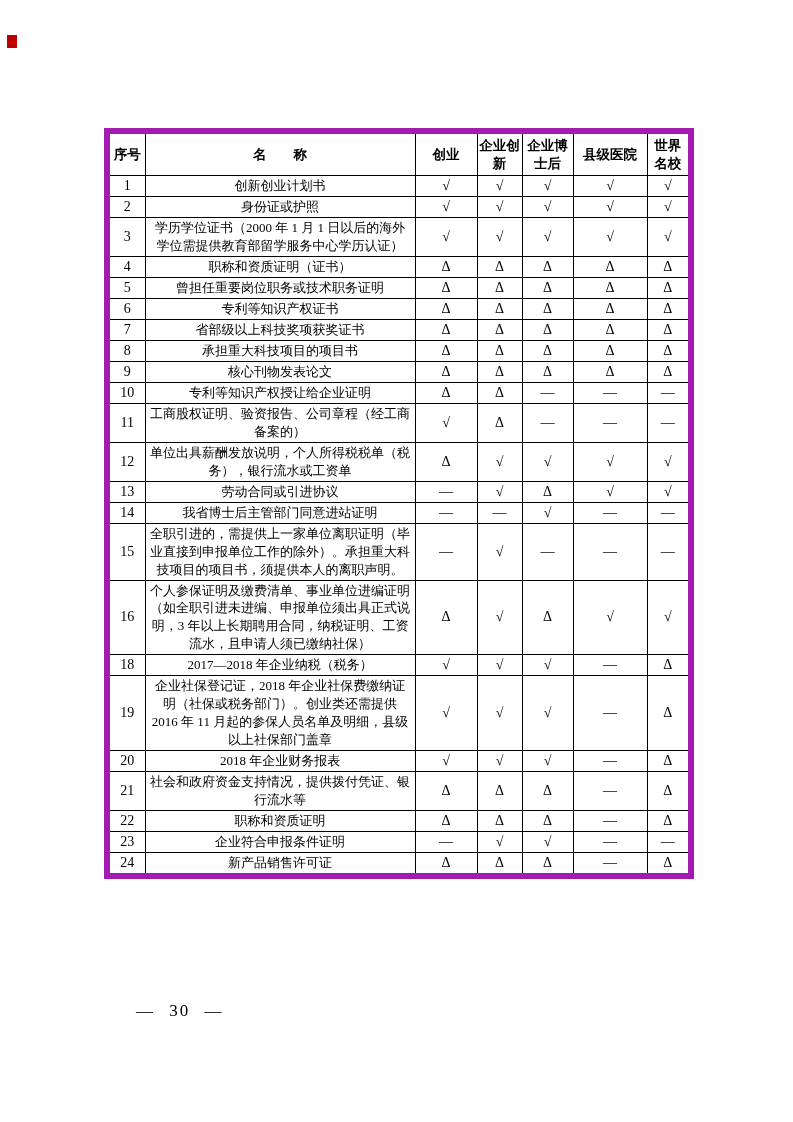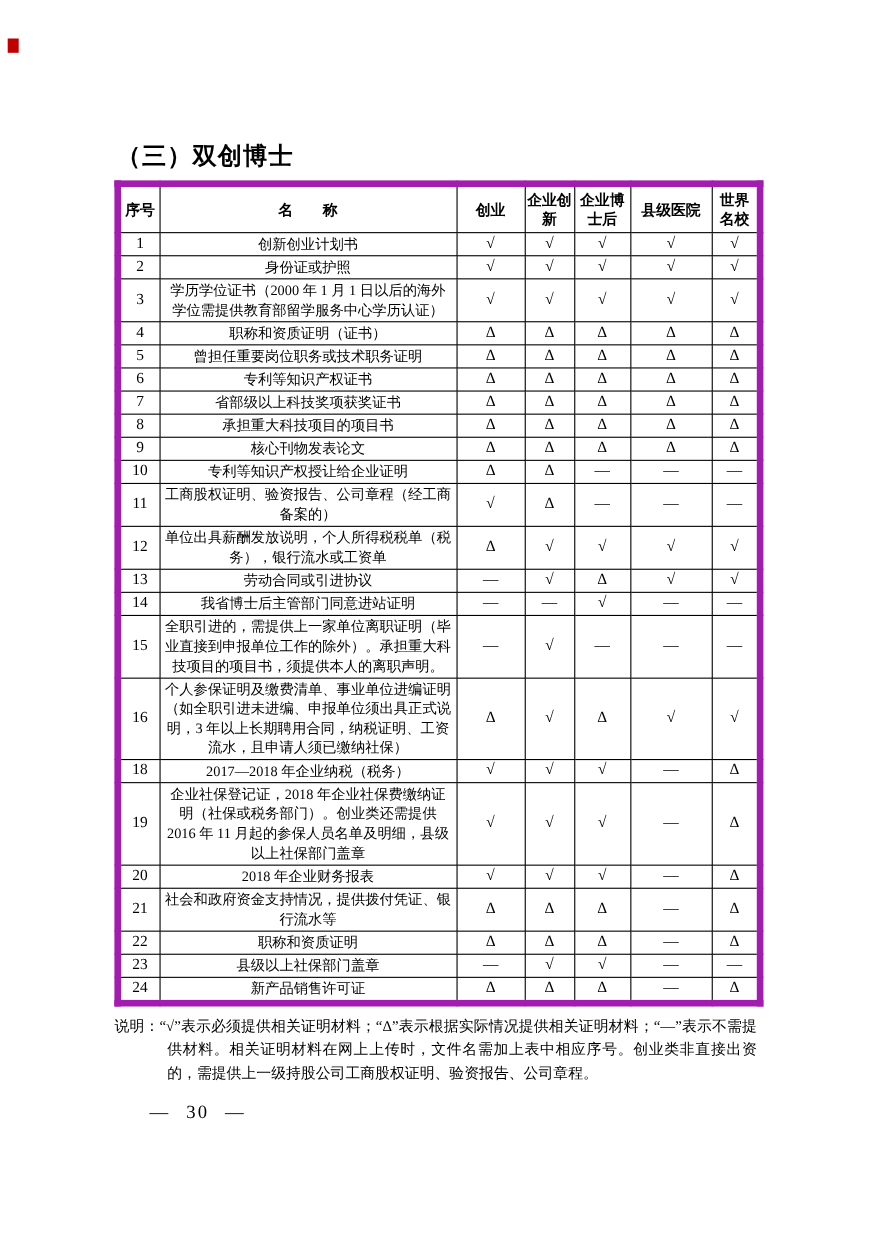--- a/index.html
+++ b/index.html
@@ -76,21 +76,20 @@
     word-spacing: 8px;
   }
 </style>
 </head>
 <body>
 
 <div class="page">
   <div class="red-mark"></div>
 
   <div class="content">
-    <h1 class="doc-title">（三）双创博士</h1>
 
     <table class="materials">
       <colgroup>
         <col style="width:38px">
         <col style="width:270px">
         <col style="width:62px">
         <col style="width:45px">
         <col style="width:51px">
         <col style="width:74px">
         <col style="width:44px">
@@ -314,38 +313,37 @@
             <td class="c-name">职称和资质证明</td>
             <td class="c-mark">Δ</td>
             <td class="c-mark">Δ</td>
             <td class="c-mark">Δ</td>
             <td class="c-mark">—</td>
             <td class="c-mark">Δ</td>
           </tr>
 
           <tr>
             <td class="c-no">23</td>
-            <td class="c-name">县级以上社保部门盖章</td>
+            <td class="c-name">企业符合申报条件证明</td>
             <td class="c-mark">—</td>
             <td class="c-mark">√</td>
             <td class="c-mark">√</td>
             <td class="c-mark">—</td>
             <td class="c-mark">—</td>
           </tr>
 
           <tr>
             <td class="c-no">24</td>
             <td class="c-name">新产品销售许可证</td>
             <td class="c-mark">Δ</td>
             <td class="c-mark">Δ</td>
             <td class="c-mark">Δ</td>
             <td class="c-mark">—</td>
             <td class="c-mark">Δ</td>
           </tr>
 
       </tbody>
     </table>
 
-    <p class="note"><span class="note-label">说明：</span><span>“√”表示必须提供相关证明材料；“Δ”表示根据实际情况提供相关证明材料；“—”表示不需提供材料。相关证明材料在网上上传时，文件名需加上表中相应序号。创业类非直接出资的，需提供上一级持股公司工商股权证明、验资报告、公司章程。</span></p>
   </div>
 
   <div class="page-number">— 30 —</div>
 </div>
 
 </body></html>

